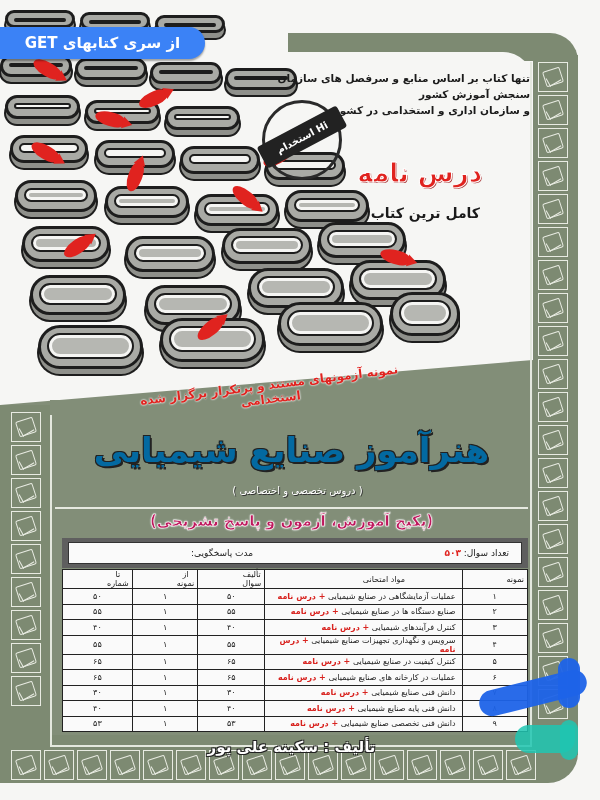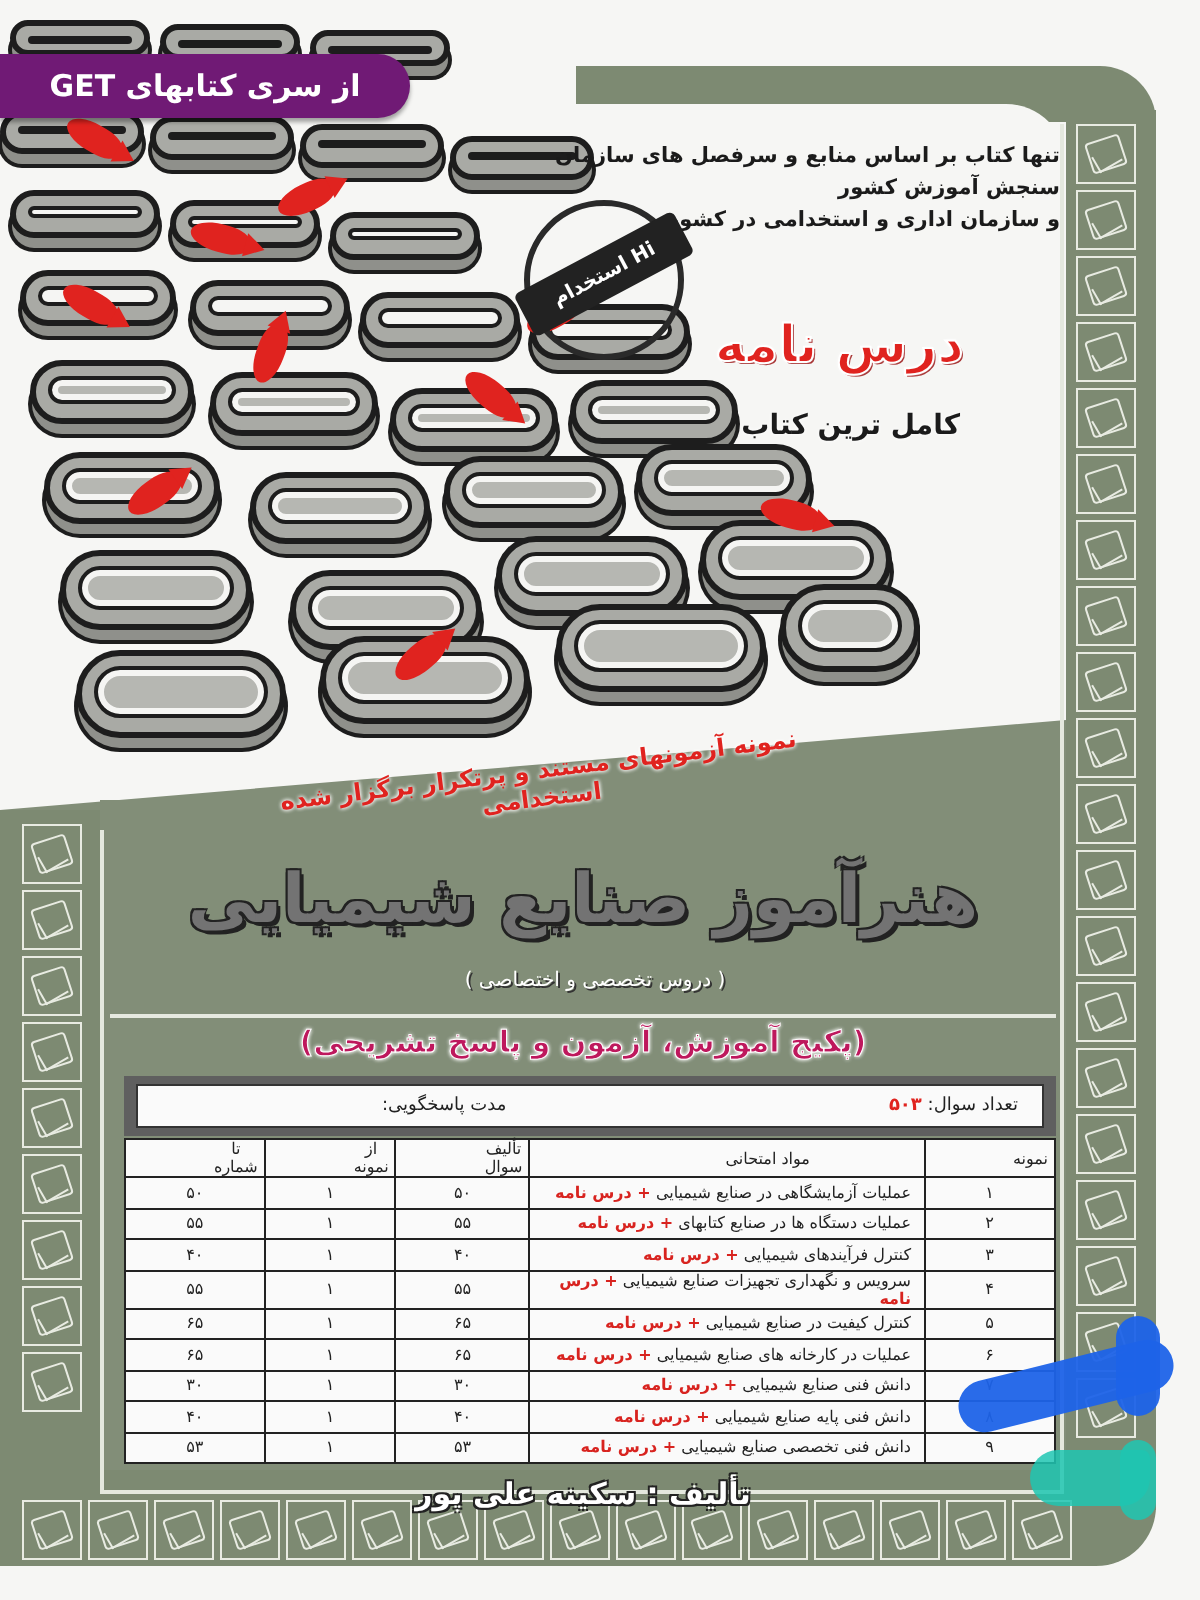--- a/index.html
+++ b/index.html
@@ -26,32 +26,32 @@
   .thin-line-h { position: absolute; height: 2px; background: #e4e8de; }
 
   
   .tins { position: absolute; left: 0; top: 0; width: 460px; height: 385px; overflow: hidden; }
   .tin { position: absolute; width: 90px; height: 42px; border: 3px solid #1d1d1d; border-radius: 22px; background: #a9aaa5; box-shadow: 0 6px 0 -1px #8f908b, 0 6px 0 1px #1d1d1d; }
   .tin::after { content: ""; position: absolute; left: 6px; top: 5px; right: 6px; bottom: 7px; border: 2.5px solid #1d1d1d; border-radius: 16px; background: #b6b7b2; box-shadow: inset 0 0 0 3px #f5f5f3; }
   .fish { position: absolute; width: 30px; height: 14px; background: #e0231f; border-radius: 50% 40% 40% 50%; z-index: 3; }
   .fish::after { content: ""; position: absolute; right: -8px; top: 1px; border-left: 10px solid #e0231f; border-top: 6px solid transparent; border-bottom: 6px solid transparent; }
 
   
-  .get-banner { position: absolute; left: 0; top: 27px; width: 205px; height: 32px; background: #701a75; border-radius: 0 16px 16px 0; color: #fff; font-weight: bold; font-size: 15px; display: flex; align-items: center; justify-content: center; direction: rtl; box-shadow: 0 2px 2px rgba(0,0,0,.35); z-index: 5; }
+  .get-banner { position: absolute; left: 0; top: 27px; width: 205px; height: 32px; background: #3b82f6; border-radius: 0 16px 16px 0; color: #fff; font-weight: bold; font-size: 15px; display: flex; align-items: center; justify-content: center; direction: rtl; box-shadow: 0 2px 2px rgba(0,0,0,.35); z-index: 5; }
 
   .tagline { position: absolute; right: 70px; top: 70px; width: 270px; text-align: right; direction: rtl; font-size: 10.5px; font-weight: bold; color: #1b1b1b; line-height: 16px; z-index: 5; }
 
   .stamp { position: absolute; left: 262px; top: 100px; width: 80px; height: 80px; border: 3px solid #2a2a2a; border-radius: 50%; z-index: 6; }
   .stamp-label { position: absolute; left: -8px; top: 22px; width: 90px; height: 24px; background: #222; color: #fff; font-size: 10px; font-weight: bold; display: flex; align-items: center; justify-content: center; transform: rotate(-28deg); border-radius: 3px; direction: rtl; }
 
   .darsnameh { position: absolute; right: 118px; top: 158px; color: #e0231f; font-size: 26px; font-weight: bold; direction: rtl; z-index: 5; -webkit-text-stroke: 1px #fff; text-shadow: 0 0 2px #fff, 1px 1px 0 #9a1414; }
   .kamel { position: absolute; right: 120px; top: 205px; color: #1b1b1b; font-size: 14px; font-weight: bold; direction: rtl; z-index: 5; text-shadow: 0 0 2px #fff; }
 
   .sample-line { position: absolute; left: 120px; top: 378px; width: 300px; text-align: center; color: #e0231f; font-size: 12px; font-weight: bold; direction: rtl; transform: rotate(-7deg); text-shadow: 0 0 2px #fff, 0 0 2px #fff; z-index: 6; }
-  .main-title { position: absolute; left: 50px; top: 430px; width: 483px; text-align: center; color: #737373; font-size: 34px; font-weight: bold; direction: rtl; text-shadow: 2px 2px 0 #222, -1px -1px 0 #222, 1px -1px 0 #222, -1px 1px 0 #222; z-index: 5; }
+  .main-title { position: absolute; left: 50px; top: 430px; width: 483px; text-align: center; color: #0369a1; font-size: 34px; font-weight: bold; direction: rtl; text-shadow: 2px 2px 0 #222, -1px -1px 0 #222, 1px -1px 0 #222, -1px 1px 0 #222; z-index: 5; }
   .subtitle { position: absolute; left: 50px; top: 485px; width: 483px; text-align: center; color: #fff; font-size: 10px; direction: rtl; text-shadow: 1px 1px 0 #333; z-index: 5; padding-left: 12px; }
   .divider { position: absolute; left: 55px; top: 507px; width: 473px; height: 2px; background: #e6e9e0; z-index: 5; }
   .package { position: absolute; left: 50px; top: 512px; width: 483px; text-align: center; color: #be185d; font-size: 15px; font-weight: bold; direction: rtl; -webkit-text-stroke: .5px #fff; text-shadow: 0 0 2px #fff, 0 0 2px #fff; z-index: 5; }
 
   
   .info-box { position: absolute; left: 62px; top: 538px; width: 466px; height: 30px; background: #5f5f5f; padding: 4px 6px; z-index: 5; }
   .info-inner { width: 100%; height: 100%; background: #fafafa; border: 1px solid #333; display: flex; justify-content: space-between; align-items: center; padding: 0 12px; direction: rtl; font-size: 9px; color: #222; }
   .q-count { color: #e0231f; font-weight: bold; }
   .exam-table { position: absolute; left: 62px; top: 569px; width: 466px; border-collapse: collapse; background: #fafafa; z-index: 5; direction: rtl; font-size: 8px; color: #222; }
   .exam-table th, .exam-table td { border: 1px solid #222; height: 15.5px; text-align: center; padding: 0 3px; font-weight: normal; }
@@ -221,21 +221,21 @@
     <tbody>
       <tr>
         <td>۱</td>
         <td class="subj"><span>عملیات آزمایشگاهی در صنایع شیمیایی</span> <span class="red-tag">+ درس نامه</span></td>
         <td>۵۰</td>
         <td>۱</td>
         <td>۵۰</td>
       </tr>
       <tr>
         <td>۲</td>
-        <td class="subj"><span>عملیات دستگاه ها در صنایع کتابهای</span> <span class="red-tag">+ درس نامه</span></td>
+        <td class="subj"><span>صنایع دستگاه ها در صنایع شیمیایی</span> <span class="red-tag">+ درس نامه</span></td>
         <td>۵۵</td>
         <td>۱</td>
         <td>۵۵</td>
       </tr>
       <tr>
         <td>۳</td>
         <td class="subj"><span>کنترل فرآیندهای شیمیایی</span> <span class="red-tag">+ درس نامه</span></td>
         <td>۴۰</td>
         <td>۱</td>
         <td>۴۰</td>

